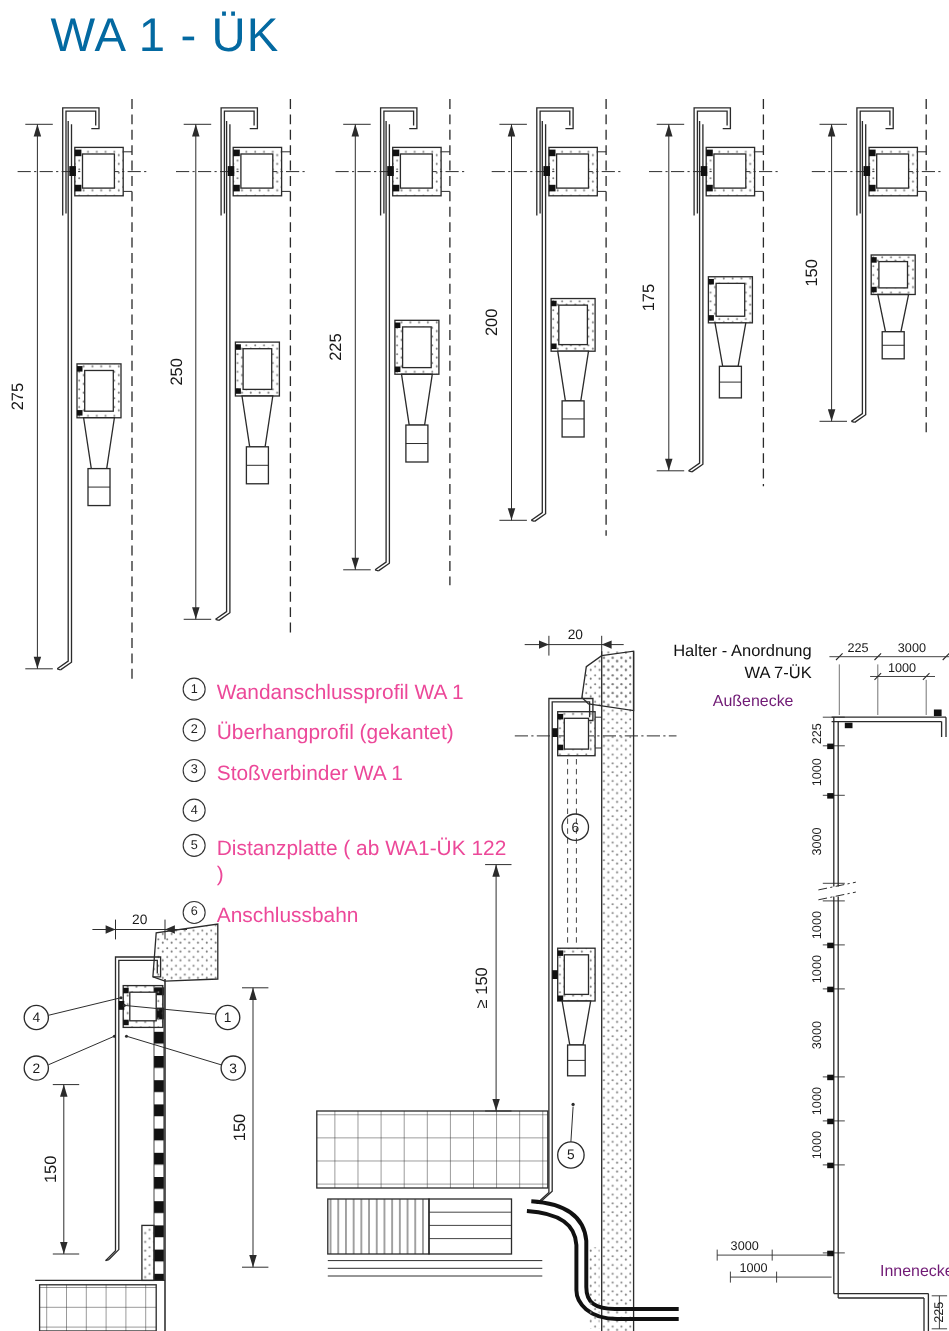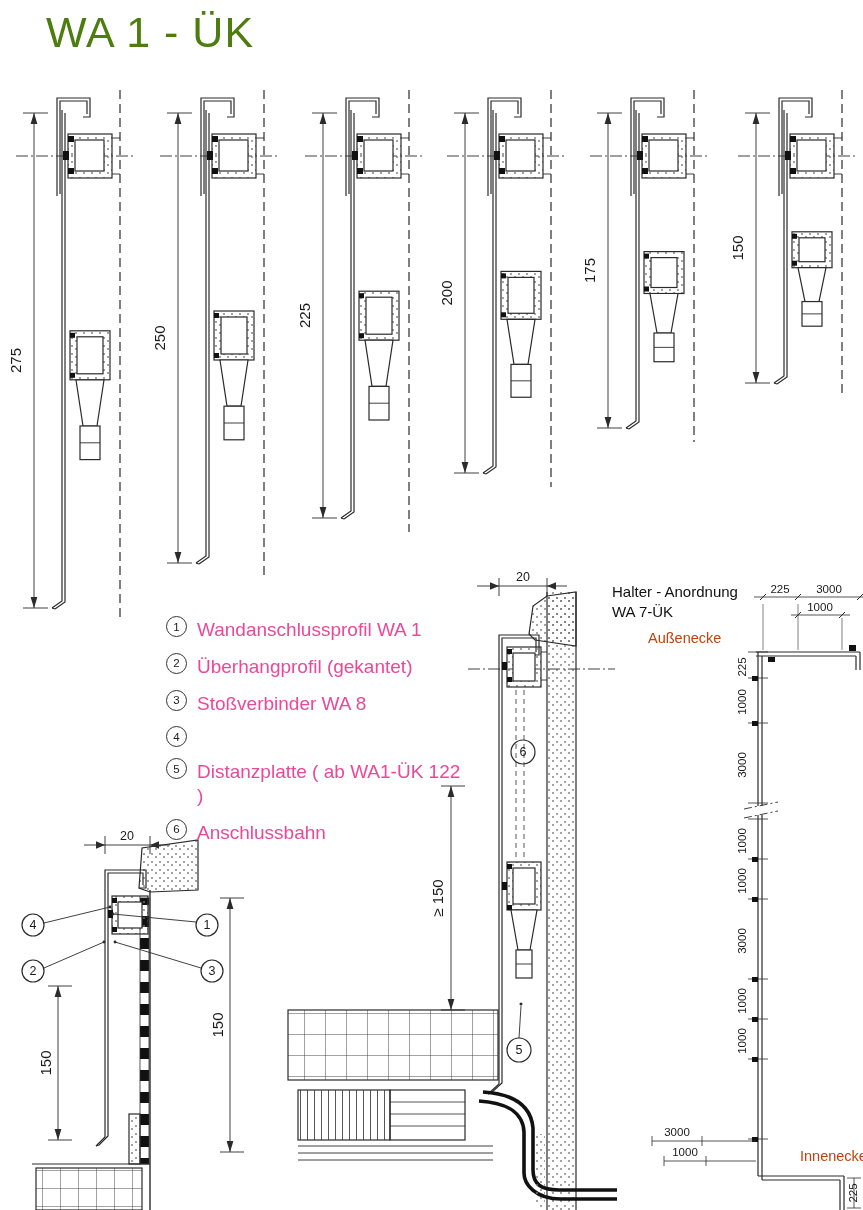--- a/index.html
+++ b/index.html
@@ -4,28 +4,28 @@
 <style>
   html,body{margin:0;padding:0;background:#fff;}
   .page{position:relative;width:863px;height:1210px;background:#fff;overflow:hidden;
         font-family:"Liberation Sans",sans-serif;color:#1a1a1a;}
   .abs{position:absolute;}
   svg{overflow:visible;}
   svg text{font-family:"Liberation Sans",sans-serif;fill:#1a1a1a;stroke:none;}
   .t15{font-size:15px;}
   .t12{font-size:12.5px;}
   .t11{font-size:11.5px;}
-  .title{position:absolute;left:46px;top:8px;font-size:43px;font-weight:400;letter-spacing:1px;color:#4d7c0f;}
+  .title{position:absolute;left:46px;top:8px;font-size:43px;font-weight:400;letter-spacing:1px;color:#0369a1;}
   .legend{position:absolute;left:166px;top:616px;width:300px;}
   .legend-row{display:flex;gap:10px;margin-bottom:11px;align-items:flex-start;}
   .lcirc{flex:0 0 auto;width:19px;height:19px;border:1.3px solid #333;border-radius:50%;
          display:flex;align-items:center;justify-content:center;font-size:11.5px;color:#222;}
   .ltext{font-size:19px;color:#ec4899;padding-top:2px;line-height:1.25;}
-  .htitle{position:absolute;left:612px;top:582px;font-size:15px;color:#111;line-height:1.3;}
-  .hlabel{position:absolute;font-size:14.5px;color:#c2410c;}
+  .htitle{position:absolute;left:612px;top:582px;font-size:15px;color:#111;line-height:1.3;text-align:right;}
+  .hlabel{position:absolute;font-size:14.5px;color:#701a75;}
 </style>
 </head>
 <body>
 
 <div class="page">
 
   <svg width="0" height="0" class="abs" aria-hidden="true">
     <defs>
       <pattern id="dots" patternUnits="userSpaceOnUse" width="8" height="8">
         <circle cx="2" cy="2" r="0.9" fill="#777"></circle>
@@ -246,21 +246,21 @@
     <div class="legend-row">
       <span class="lcirc">1</span>
       <span class="ltext">Wandanschlussprofil  WA 1</span>
     </div>
     <div class="legend-row">
       <span class="lcirc">2</span>
       <span class="ltext">Überhangprofil (gekantet)</span>
     </div>
     <div class="legend-row">
       <span class="lcirc">3</span>
-      <span class="ltext">Stoßverbinder  WA 8</span>
+      <span class="ltext">Stoßverbinder  WA 1</span>
     </div>
     <div class="legend-row">
       <span class="lcirc">4</span>
     </div>
     <div class="legend-row">
       <span class="lcirc">5</span>
       <span class="ltext">Distanzplatte  ( ab WA1-ÜK 122 )</span>
     </div>
     <div class="legend-row">
       <span class="lcirc">6</span>

